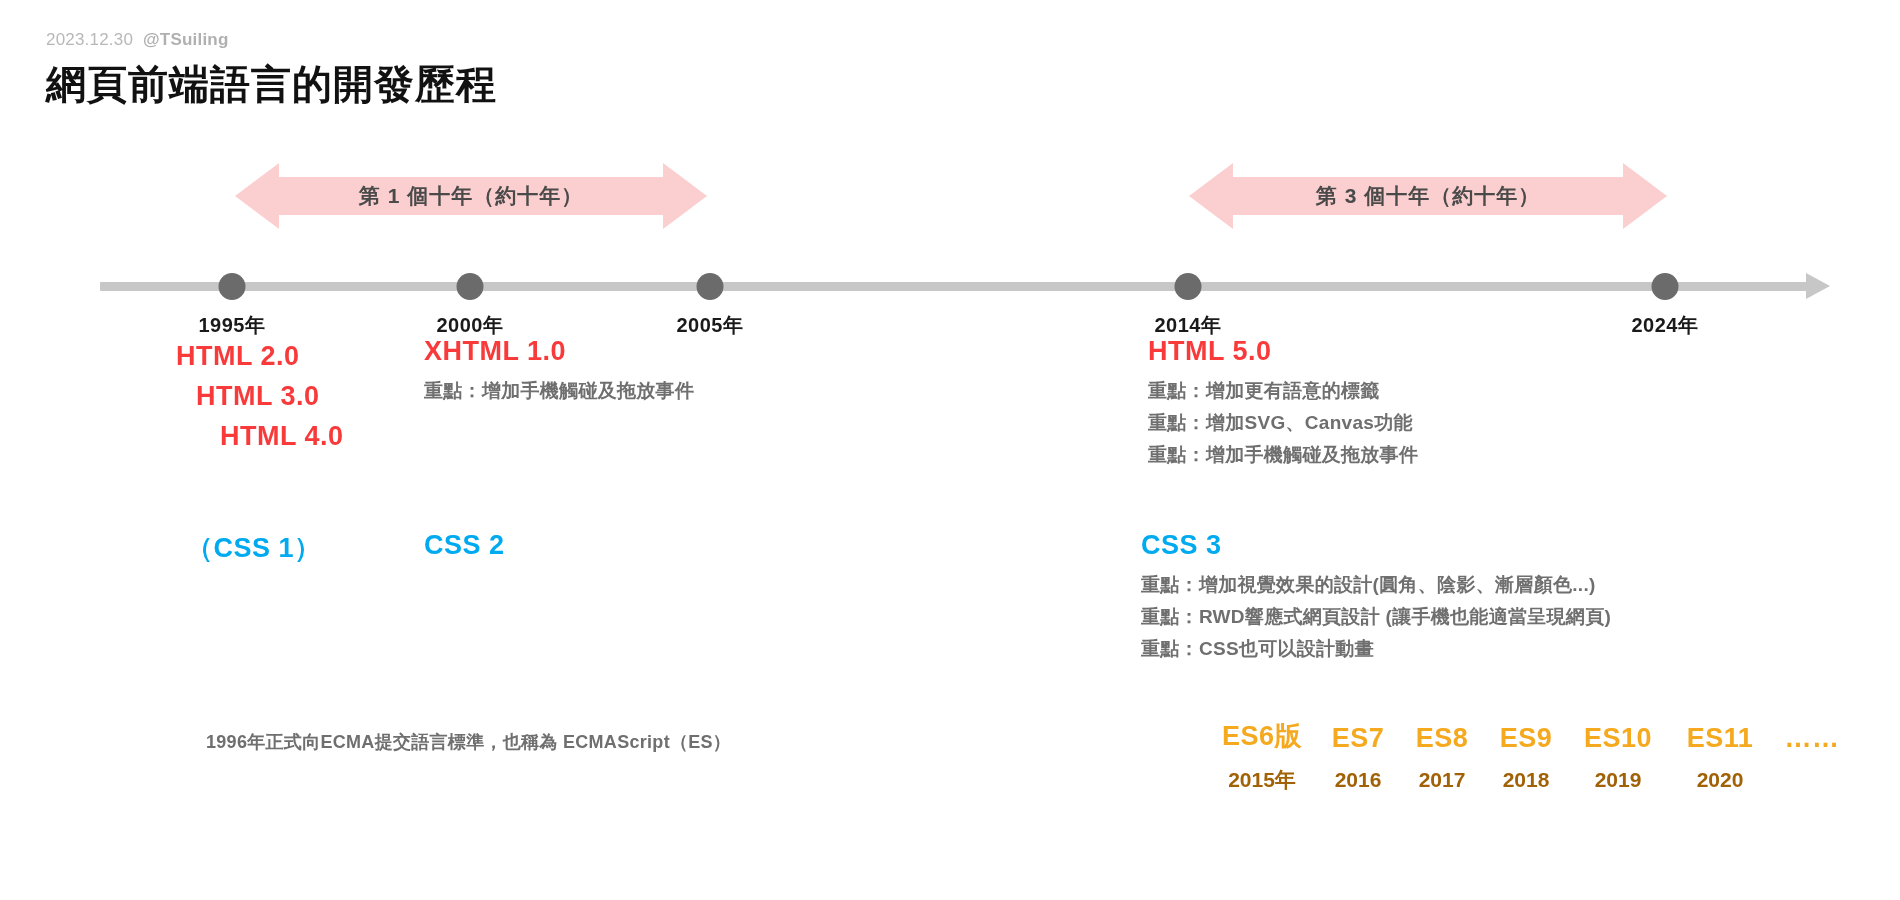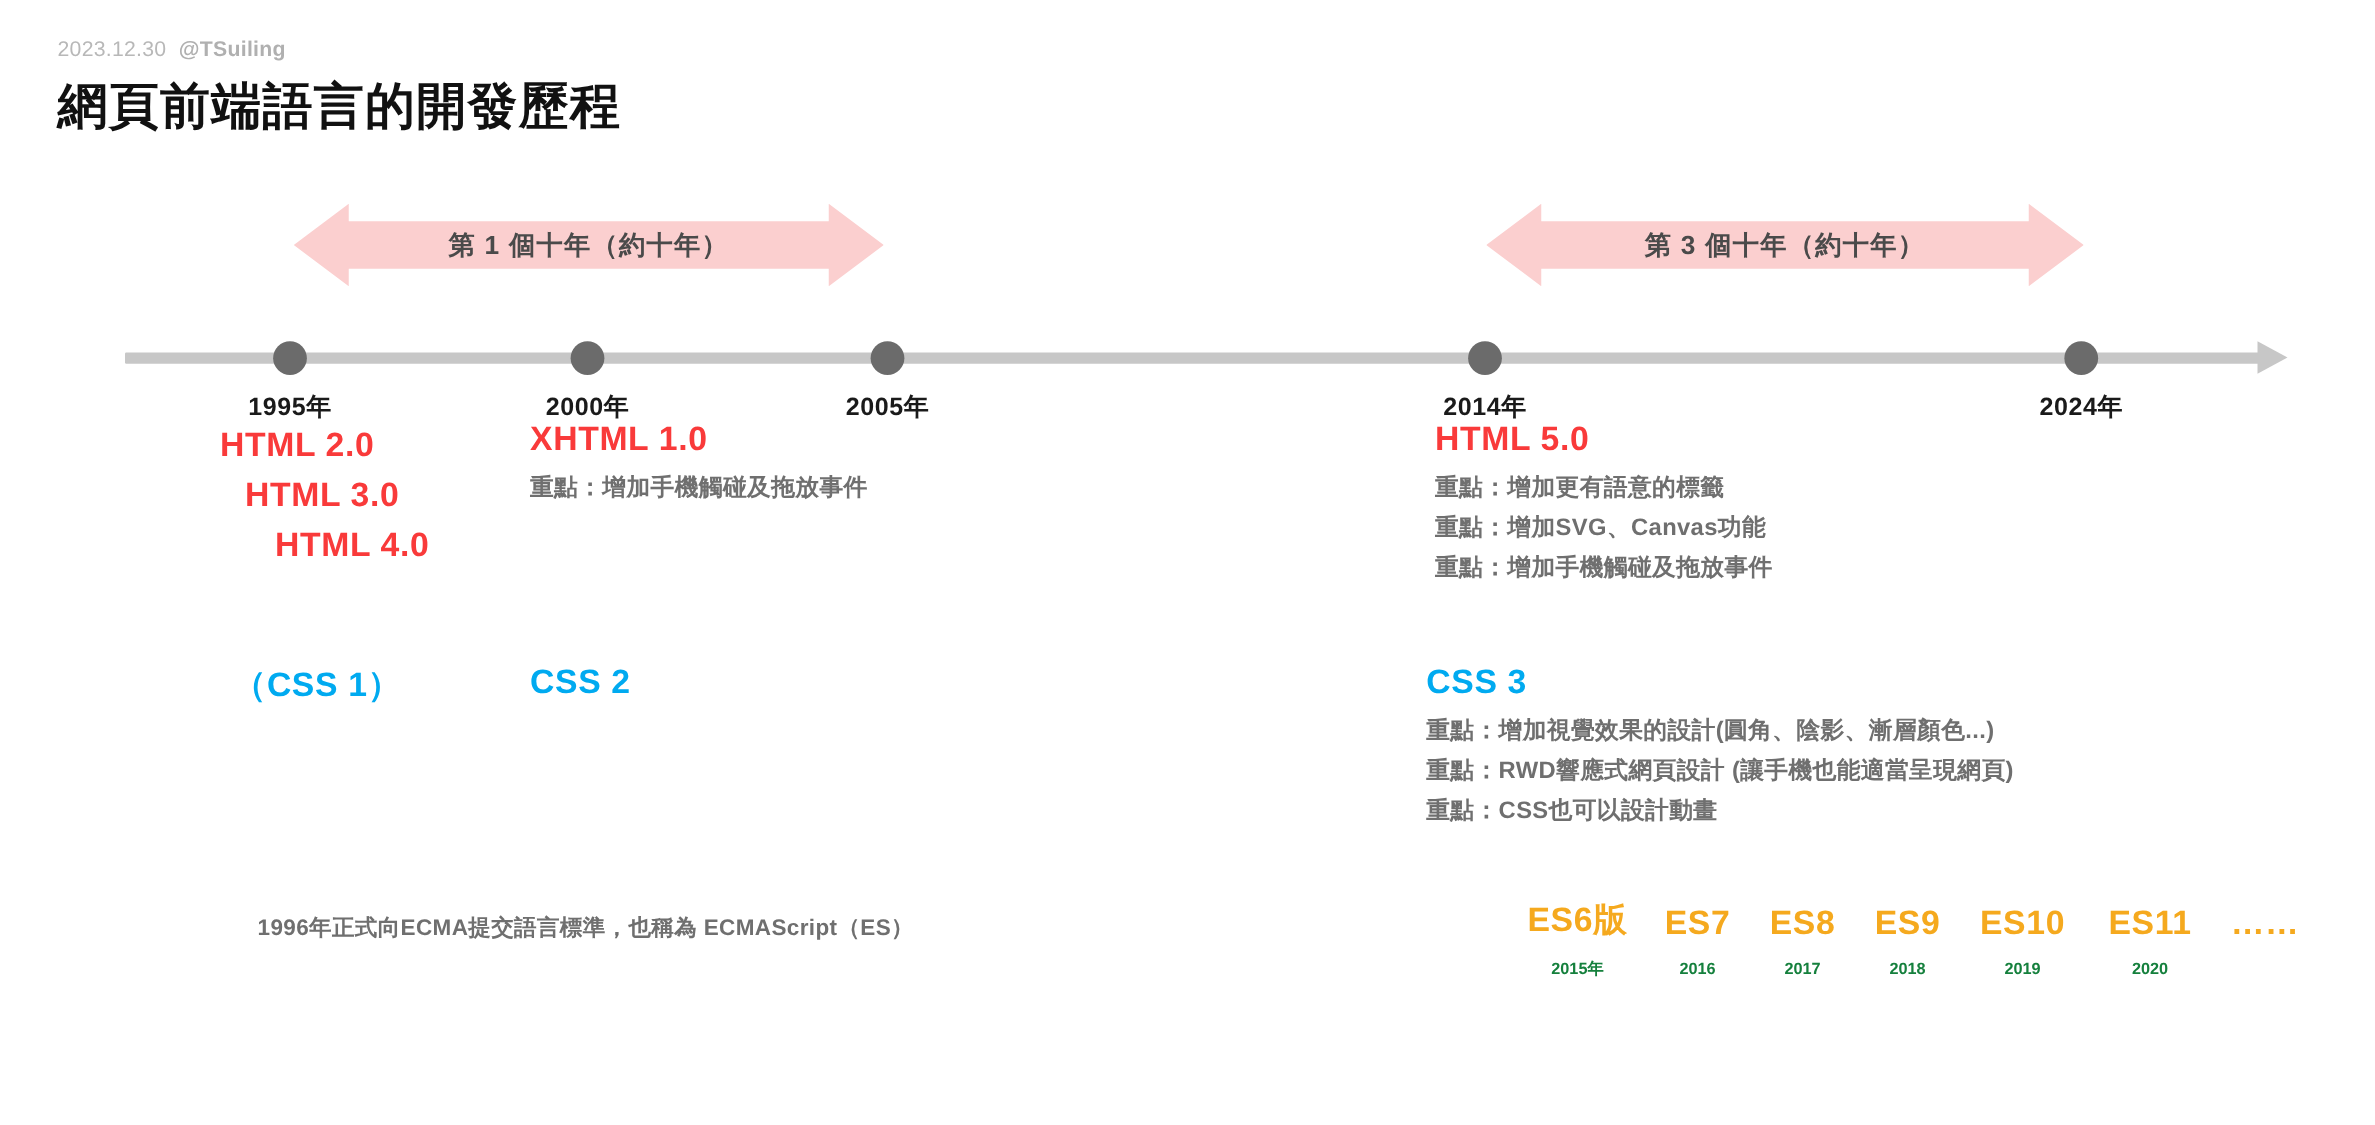--- a/index.html
+++ b/index.html
@@ -165,23 +165,23 @@
     text-align: center;
   }
   #es-years {
     position: absolute;
     left: 1208px;
     top: 766px;
     display: flex;
     align-items: baseline;
   }
   .es-year {
-    font-size: 13px;
-    font-weight: bold;
-    color: #15803d;
+    font-size: 21px;
+    font-weight: bold;
+    color: #a16207;
     white-space: nowrap;
     text-align: center;
   }
 </style>
 </head>
 <body>
 
 <div id="header">
   <div id="meta-line">
     <span id="meta-date">2023.12.30</span><span id="meta-author">@TSuiling</span>

